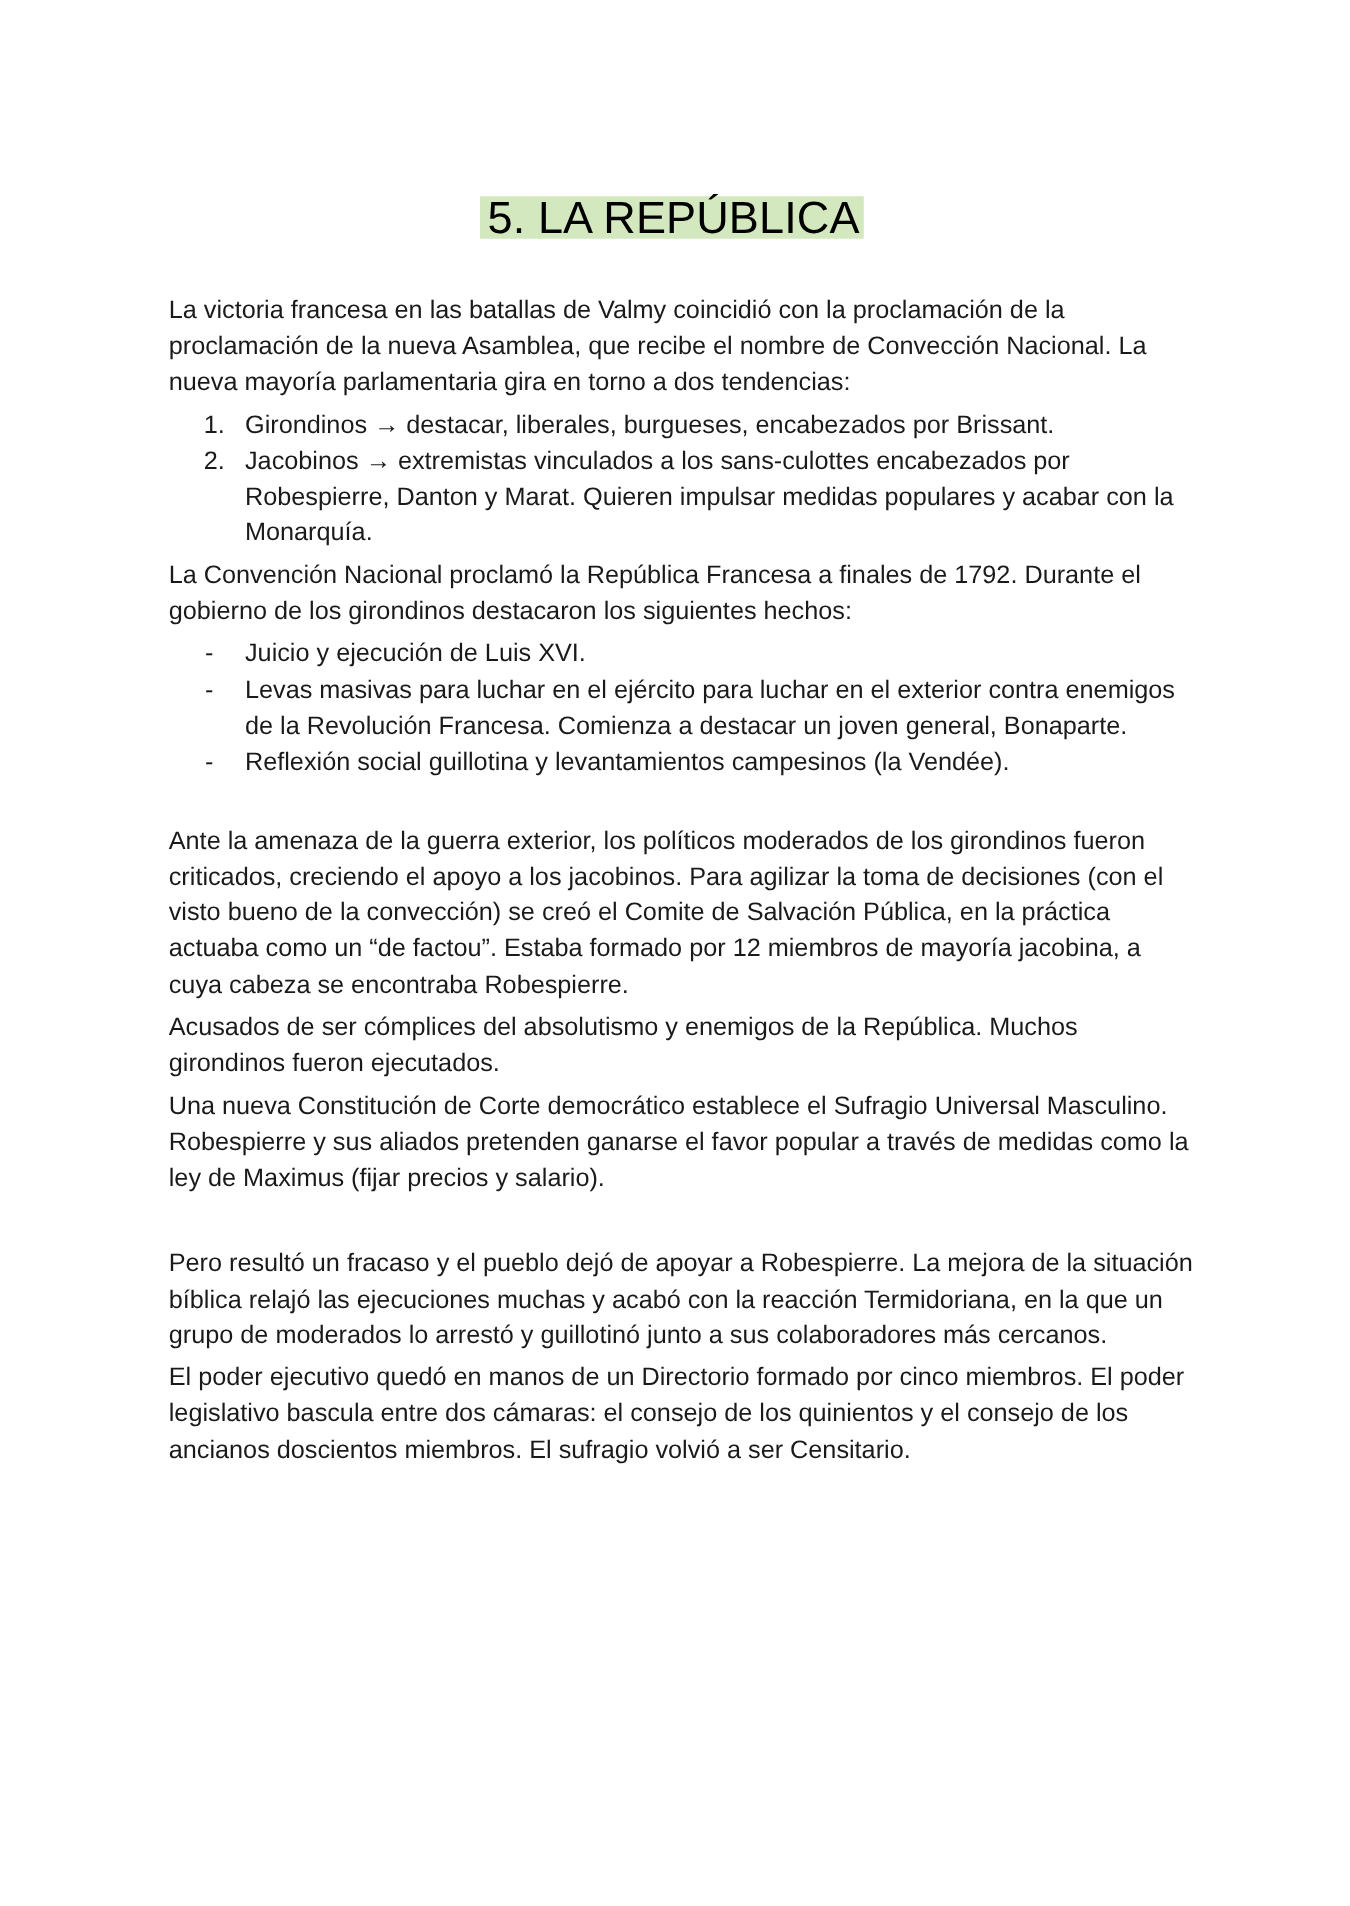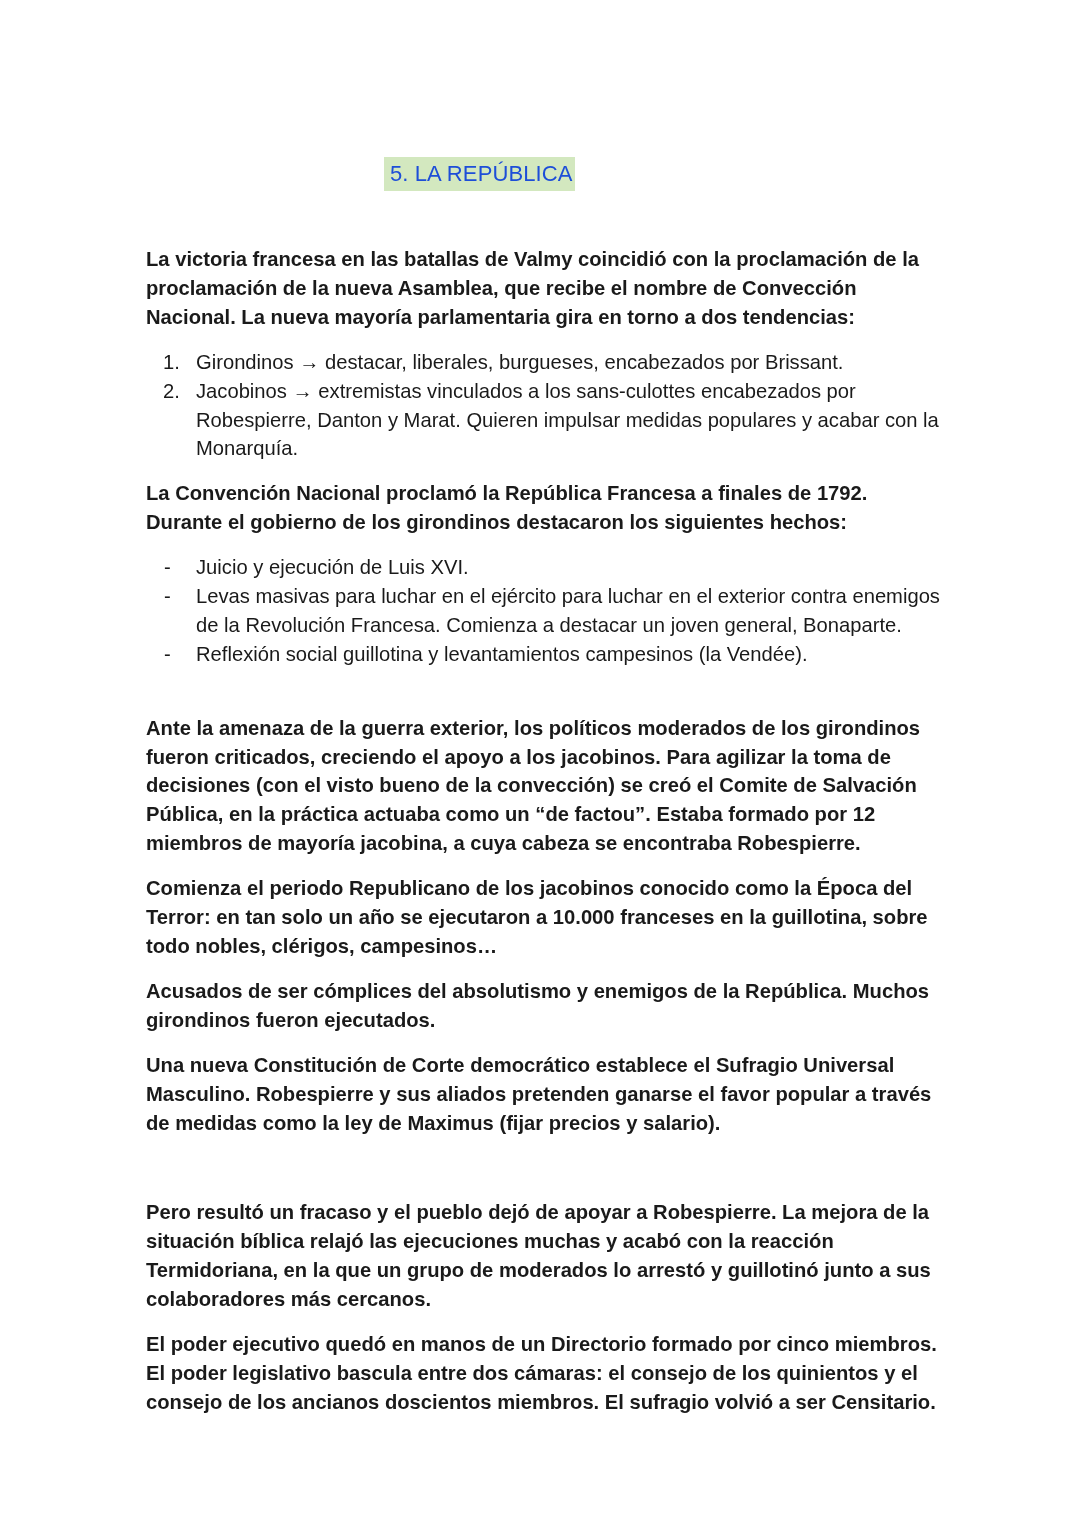--- a/index.html
+++ b/index.html
@@ -16,37 +16,36 @@
       color: #1a1a1a;
     }
     .title-wrap {
       position: absolute;
       left: 384px;
       top: 157px;
     }
     .title {
       display: inline-block;
       background: #d3e8bf;
-      font-size: 22px;
+      font-size: 36px;
       line-height: 34px;
       padding: 0 3px 0 6px;
-      color: #1d4ed8;
+      color: #000000;
       letter-spacing: 0.1px;
     }
     .body {
       position: absolute;
       left: 130px;
       top: 229px;
       width: 830px;
       font-size: 20.2px;
       line-height: 28.9px;
     }
     p {
-      margin: 16px;
-      font-weight: bold;
+      margin: 5px;
     }
     .gap {
       height: 28.9px;
     }
     ol.numbered, ul.dashed {
       margin: 0;
       padding: 0;
       list-style: none;
     }
     ol.numbered li, ul.dashed li {
@@ -95,21 +94,20 @@
     </li>
     <li>
       <span class="marker">-</span>
       <span>Reflexión social guillotina y levantamientos campesinos (la Vendée).</span>
     </li>
   </ul>
 
   <div class="gap"></div>
 
   <p>Ante la amenaza de la guerra exterior, los políticos moderados de los girondinos fueron criticados, creciendo el apoyo a los jacobinos. Para agilizar la toma de decisiones (con el visto bueno de la convección) se creó el Comite de Salvación Pública, en la práctica actuaba como un “de factou”. Estaba formado por 12 miembros de mayoría jacobina, a cuya cabeza se encontraba Robespierre.</p>
-  <p>Comienza el periodo Republicano de los jacobinos conocido como la Época del Terror:  en tan solo un año se ejecutaron a 10.000 franceses en la guillotina, sobre todo nobles, clérigos, campesinos…</p>
   <p>Acusados de ser cómplices del absolutismo y enemigos de la República. Muchos girondinos fueron ejecutados.</p>
   <p>Una nueva Constitución de Corte democrático establece el Sufragio Universal Masculino. Robespierre y sus aliados pretenden ganarse el favor popular a través de medidas como la ley de Maximus (fijar precios y salario).</p>
 
   <div class="gap"></div>
 
   <p>Pero resultó un fracaso y el pueblo dejó de apoyar a Robespierre. La mejora de la situación bíblica relajó las ejecuciones muchas y acabó con la reacción Termidoriana, en la que un grupo de moderados lo arrestó y guillotinó junto a sus colaboradores más cercanos.</p>
   <p>El poder ejecutivo quedó en manos de un Directorio formado por cinco miembros. El poder legislativo bascula entre dos cámaras: el consejo de los quinientos y el consejo de los ancianos doscientos miembros. El sufragio volvió a ser Censitario.</p>
 
 </div>
 

